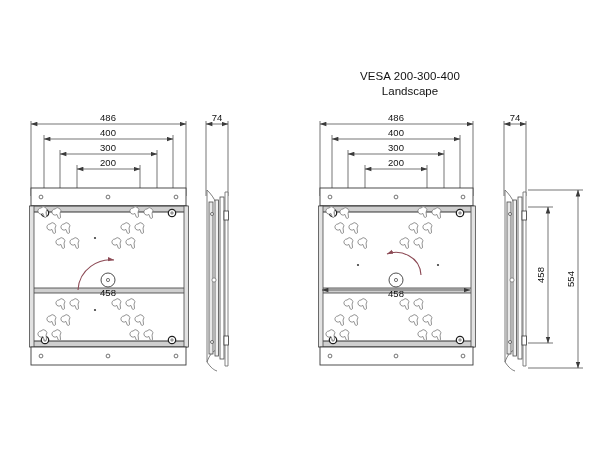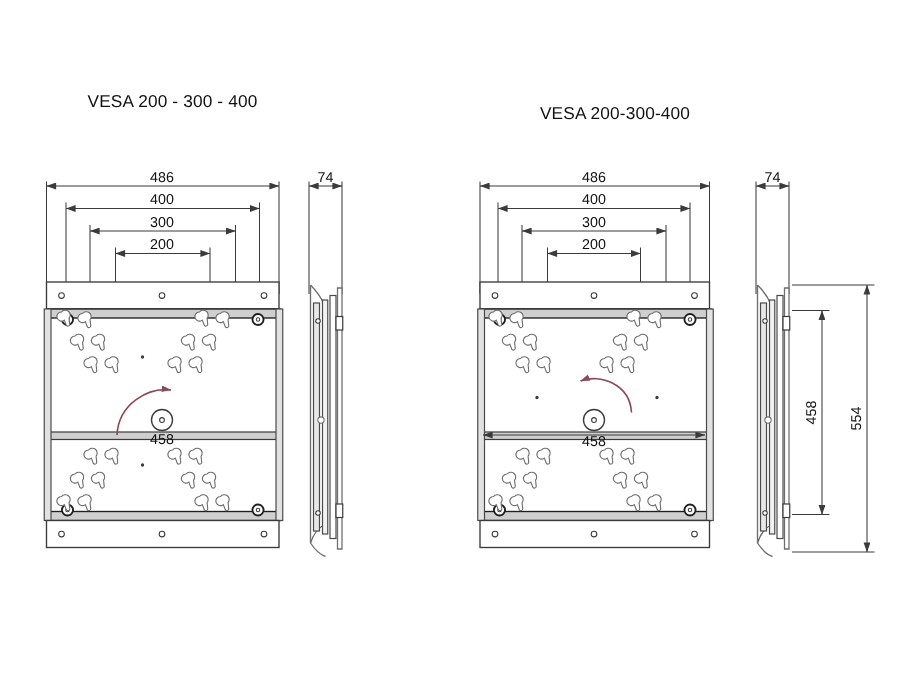--- a/index.html
+++ b/index.html
@@ -39,25 +39,25 @@
     font-family: "Liberation Sans", sans-serif;
     fill: #111111;
   }
 </style>
 </head>
 <body>
 
 <div id="sheet">
 
   <div class="title-block" id="title-left">
-    <span class="t1">VESA 200 - 300 - 400</span>
   </div>
 
   <div class="title-block" id="title-right">
     <span class="t1">VESA 200-300-400</span>
+    <span class="t2">Landscape</span>
   </div>
 
   <svg id="main-svg" width="610" height="450" viewBox="0 0 610 450">
     <defs>
       <marker id="ah" markerWidth="7" markerHeight="7" refX="6.4" refY="2.3" orient="auto" markerUnits="userSpaceOnUse">
         <path d="M0,0 L6.6,2.3 L0,4.6 z" fill="#3b3b3b"></path>
       </marker>
       <marker id="ah2" markerWidth="7" markerHeight="7" refX="0.2" refY="2.3" orient="auto" markerUnits="userSpaceOnUse">
         <path d="M6.6,0 L0,2.3 L6.6,4.6 z" fill="#3b3b3b"></path>
       </marker>

